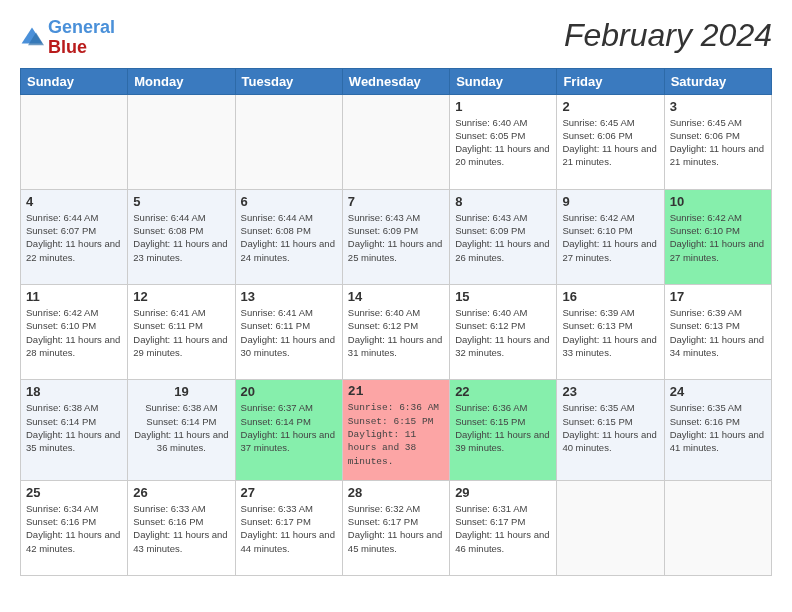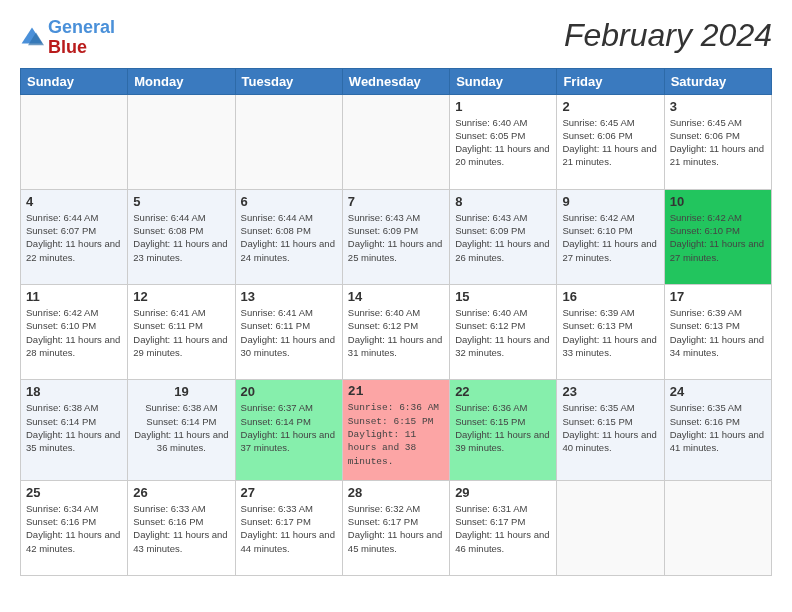--- a/index.html
+++ b/index.html
@@ -193,21 +193,21 @@
 Daylight: 11 hours
 and 26 minutes.</div>
           </td>
           <td style="background: rgb(240, 244, 250);">
             <span class="day-number">9</span>
             <div class="day-info">Sunrise: 6:42 AM
 Sunset: 6:10 PM
 Daylight: 11 hours
 and 27 minutes.</div>
           </td>
-          <td style="background: #22c55e;">
+          <td style="background: #86efac;">
             <span class="day-number">10</span>
             <div class="day-info">Sunrise: 6:42 AM
 Sunset: 6:10 PM
 Daylight: 11 hours
 and 27 minutes.</div>
           </td>
         </tr>
         <tr>
           <td>
             <span class="day-number">11</span>

